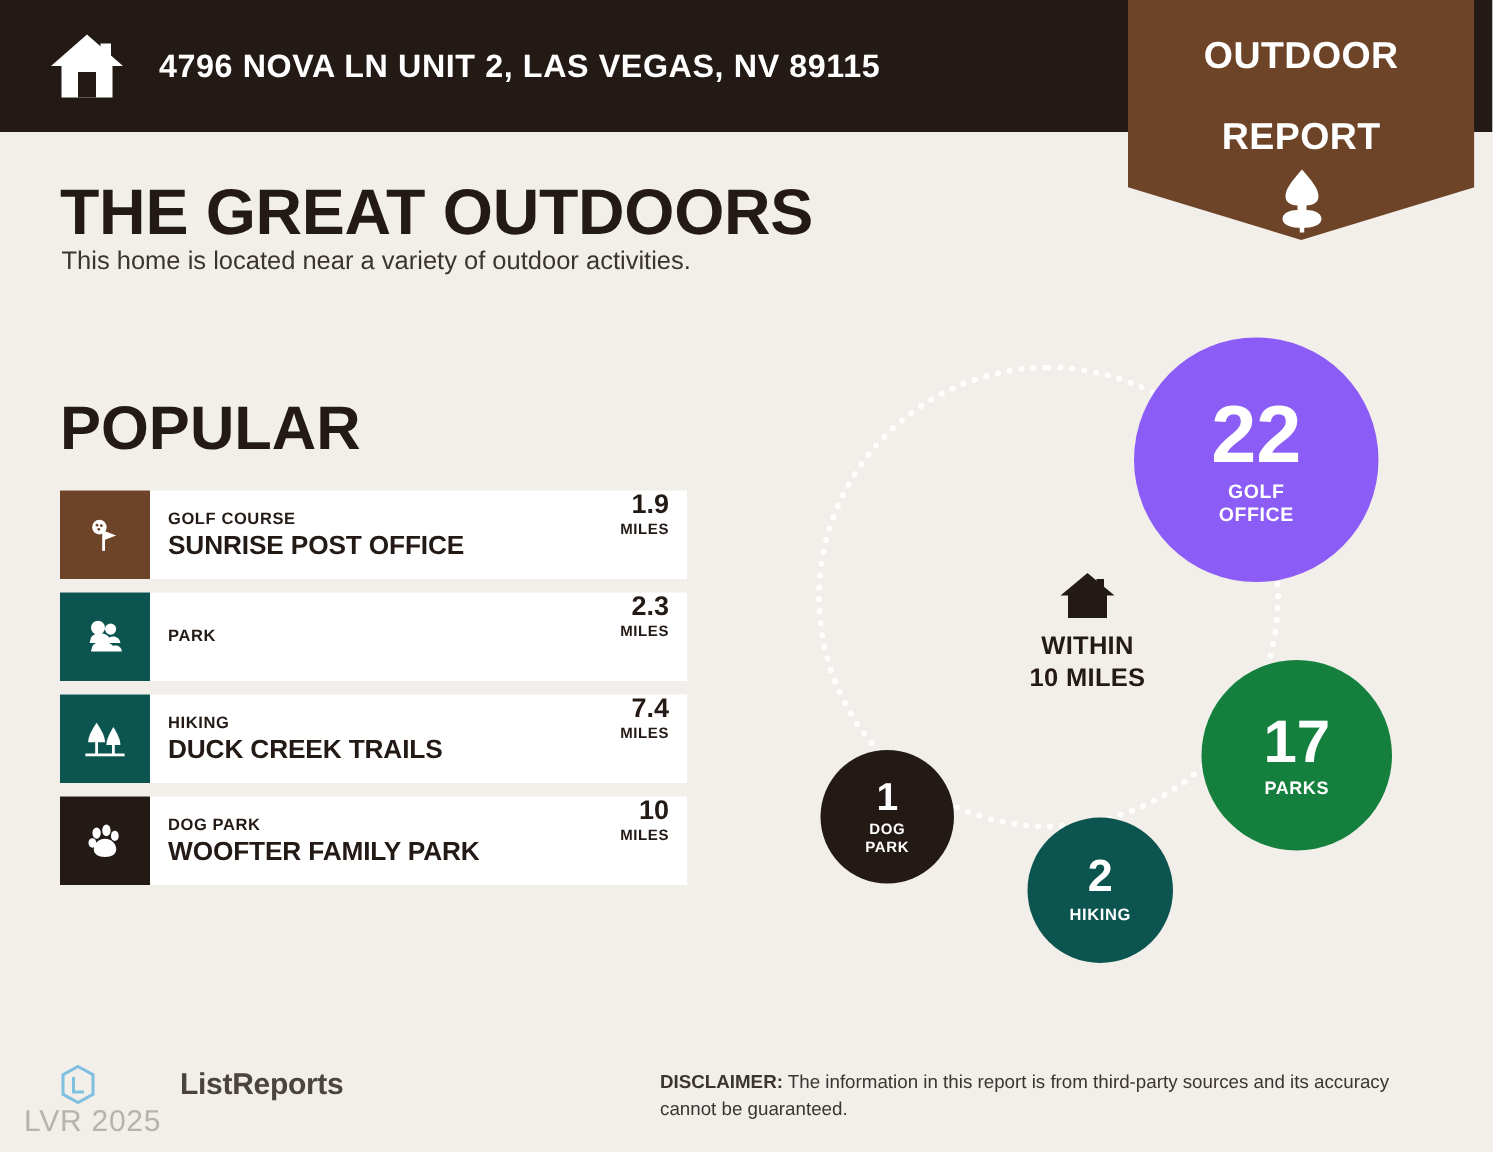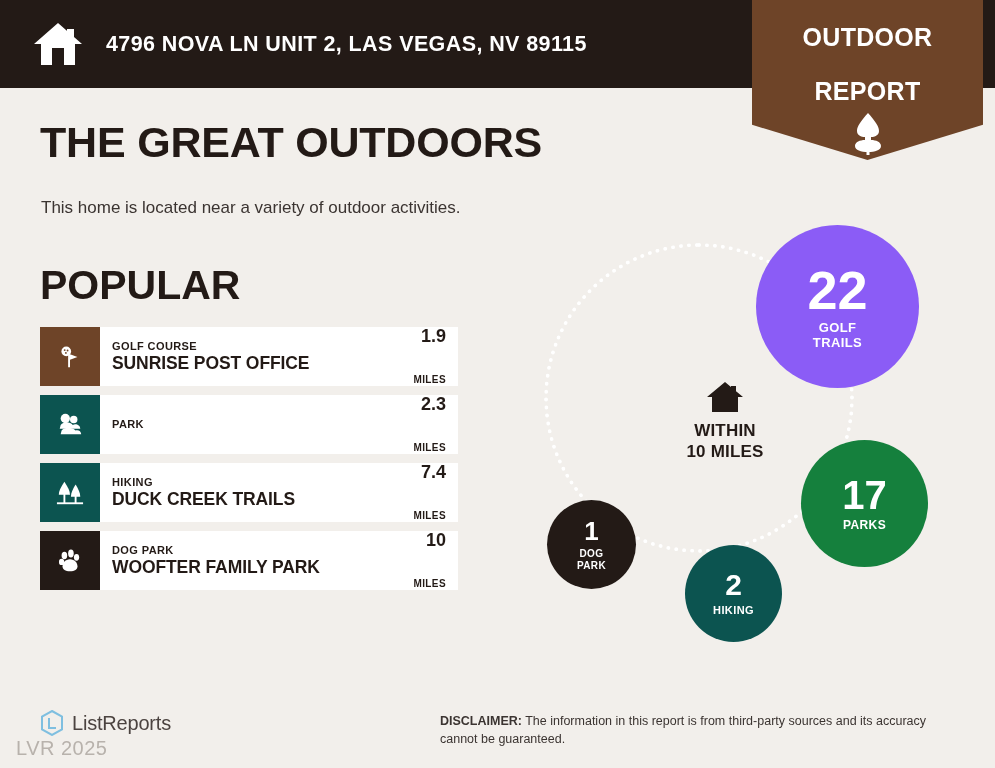--- a/index.html
+++ b/index.html
@@ -72,21 +72,21 @@
   .title-great {
     position: absolute;
     left: 40px; top: 118px;
     font-size: 43px;
     font-weight: bold;
     color: #231a16;
     letter-spacing: -0.2px;
   }
   .subtitle {
     position: absolute;
-    left: 41px; top: 198px;
+    left: 41px; top: 164px;
     font-size: 17px;
     color: #3b3431;
     text-align: right;
   }
   .title-popular {
     position: absolute;
     left: 40px; top: 262px;
     font-size: 41px;
     font-weight: bold;
     color: #231a16;
@@ -132,21 +132,21 @@
     color: #231a16;
     letter-spacing: -0.1px;
     line-height: 1.15;
   }
   .poi-dist {
     flex: 0 0 66px;
     padding-right: 12px;
     display: flex;
     flex-direction: column;
     align-items: flex-end;
-    justify-content: space-between;
+    justify-content: flex-start;
   }
   .poi-dist-val {
     font-size: 18px;
     font-weight: bold;
     color: #231a16;
     line-height: 1.1;
   }
   .poi-dist-unit {
     font-size: 10px;
     font-weight: bold;
@@ -226,23 +226,24 @@
     left: 40px; top: 710px;
     display: flex;
     align-items: center;
   }
   .footer-logo-mark {
     width: 24px; height: 26px;
     margin-right: 8px;
   }
   .footer-logo-text {
     font-size: 20px;
-    font-weight: normal;
+    font-weight: bold;
     color: #4b4340;
     letter-spacing: -0.2px;
+    margin-left: 48px;
   }
   .watermark {
     position: absolute;
     left: 16px; top: 737px;
     font-size: 20px;
     color: #b8b2ac;
     letter-spacing: 0.5px;
   }
   .disclaimer {
     position: absolute;
@@ -372,21 +373,21 @@
         <path d="M19 2 L1 17 L6 17 L6 32 L32 32 L32 17 L37 17 Z" fill="#231a16"></path>
         <rect x="25" y="6" width="5" height="7" fill="#231a16"></rect>
       </svg>
       <div class="center-text">WITHIN</div>
       <div class="center-text">10 MILES</div>
     </div>
 
     <div class="bubble" id="b-golf">
       <div class="num">22</div>
       <div class="lbl">GOLF</div>
-      <div class="lbl" style="margin-top:0;">TRAILS</div>
+      <div class="lbl" style="margin-top:0;">OFFICE</div>
     </div>
 
     <div class="bubble" id="b-parks">
       <div class="num">17</div>
       <div class="lbl">PARKS</div>
     </div>
 
     <div class="bubble" id="b-hiking">
       <div class="num">2</div>
       <div class="lbl">HIKING</div>

